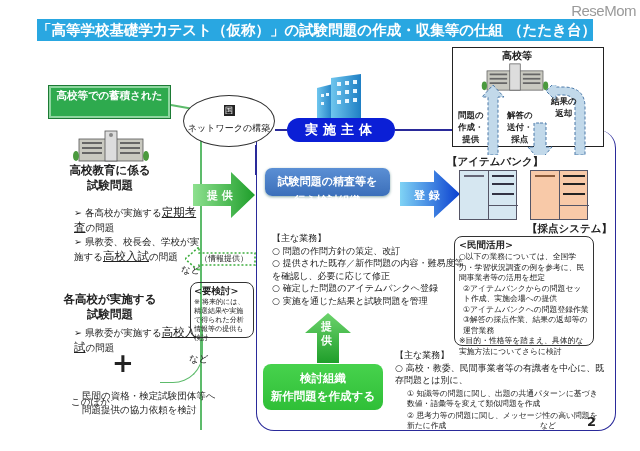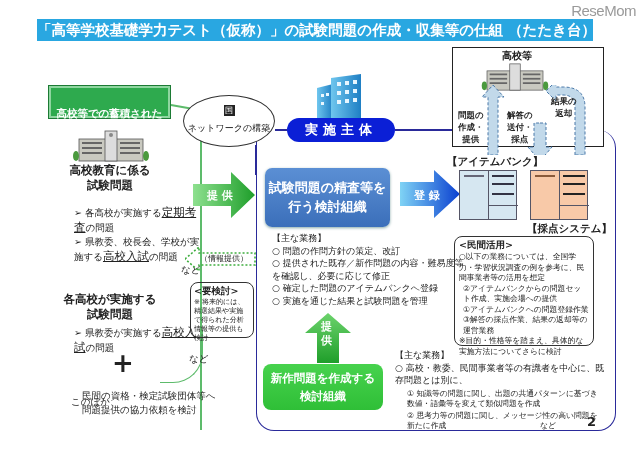--- a/index.html
+++ b/index.html
@@ -6,44 +6,44 @@
   body { width:640px; height:451px; position:relative; overflow:hidden;
          font-family:"DejaVu Sans", sans-serif; color:#222; }
   .abs { position:absolute; }
   #watermark { right:4px; top:2px; font-size:15px; color:#9a9a9a; letter-spacing:-0.5px;
                font-family:"Liberation Sans", sans-serif; }
   #title-bar { left:37px; top:19px; width:556px; height:22px; background:#29a7e1;
                color:#fff; font-weight:bold; font-size:14.5px; line-height:22px; text-align:center; white-space:nowrap; }
   
   #resources-box { left:48px; top:85px; width:123px; height:34px; background:#2eaa4e;
                    border:1px solid #1c7a34; color:#fff; font-size:10.5px; font-weight:bold;
-                   text-align:center; line-height:15px; padding-top:20px; box-sizing:border-box;
+                   text-align:center; line-height:15px; padding-top:2px; box-sizing:border-box;
                    box-shadow: 0 0 0 2px #8fd6a0 inset; }
   .school-icon { width:80px; height:34px; }
   .left-heading { font-weight:bold; font-size:11.5px; text-align:center; line-height:15px; }
   .bullet { font-size:9.5px; line-height:14px;margin-left:26px; }
   .bullet .u { font-size:11.5px; text-decoration:underline; }
   .small { font-size:9px; line-height:13px; }
   
   #network-ellipse { left:183px; top:95px; width:92px; height:52px; border:1px solid #333;
                      border-radius:50%; background:#fff; text-align:center; box-sizing:border-box; }
   #gov-icon { display:inline-block; width:11px; height:11px; background:#222; color:#fff;
               font-size:8px; line-height:11px; margin-top:9px; }
   #network-label { font-size:9px; margin-top:5px; white-space:nowrap; }
   
   #implementer-pill { left:287px; top:118px; width:108px; height:24px; background:#0b1fd6;
                       border-radius:12px; color:#fff; font-weight:bold; font-size:13px;
                       text-align:center; line-height:24px; letter-spacing:5px; }
   
   #main-frame { left:255px; top:130px; width:360px; height:300px; border:1.5px solid #2a2a9a;
                 border-radius:18px; box-sizing:border-box; }
   
-  #review-box { left:265px; top:168px; width:125px; height:59px; border-radius:7px;
+  #review-box { left:265px; top:168px; width:125px; height:28px; border-radius:7px;
                 background:linear-gradient(#5b8fd4,#3b6fba); color:#fff; font-weight:bold;
-                font-size:13px; text-align:center; line-height:19px; padding-top:10px; box-sizing:border-box;
+                font-size:11px; text-align:center; line-height:19px; padding-top:4px; box-sizing:border-box;
                 box-shadow:0 1px 3px #8aa; }
   #new-org-box { left:263px; top:364px; width:120px; height:46px; border-radius:8px;
                  background:linear-gradient(#47d24d,#2fbf37); color:#fff; font-weight:bold;
                  font-size:11.5px; text-align:center; line-height:18px; padding-top:5px; box-sizing:border-box; }
   .arrow-label { color:#fff; font-weight:bold; font-size:11px; }
   
   #hs-box { left:452px; top:47px; width:152px; height:100px; border:1.5px solid #222; background:#fff; box-sizing:border-box; }
   #hs-title { left:502px; top:49px; font-weight:bold; font-size:10px; }
   .flow-label { font-size:8.5px; font-weight:bold; line-height:12px; text-align:center; }
   .bank-label { font-weight:bold; font-size:10.5px; white-space:nowrap; }
@@ -206,22 +206,22 @@
       </linearGradient>
     </defs>
   <polygon points="23,0 46,20 34,20 34,50 12,50 12,20 0,20" fill="url(#gc)"></polygon>
 </svg>
 <div class="abs arrow-label" style="left:321px;top:320px;line-height:14px;">
   <div>提</div>
   <div>供</div>
 </div>
 
 <div id="new-org-box" class="abs">
+  <div>検討組織</div>
   <div>新作問題を作成する</div>
-  <div>検討組織</div>
 </div>
 
 <div class="abs task-text" style="left:395px;top:349px;width:210px;">
   <div>【主な業務】</div>
   <div>○ <span>高校・教委、民間事業者等の有識者を中心に、既存問題とは別に、</span></div>
   <div class="task-sub" style="padding-left:12px;margin-top:2px;">① 知識等の問題に関し、出題の共通パターンに基づき数値・語彙等を変えて類似問題を作成</div>
   <div class="task-sub" style="padding-left:12px;margin-top:2px;">② 思考力等の問題に関し、メッセージ性の高い問題を新たに作成</div>
 </div>
 <div class="abs task-sub" style="left:540px;top:421px;">など</div>
 <div class="abs" style="left:587px;top:414px;font-weight:bold;font-size:13px;">2</div>

